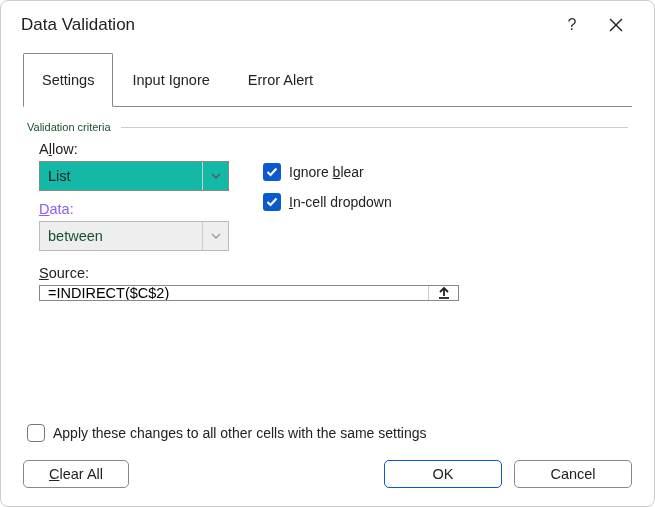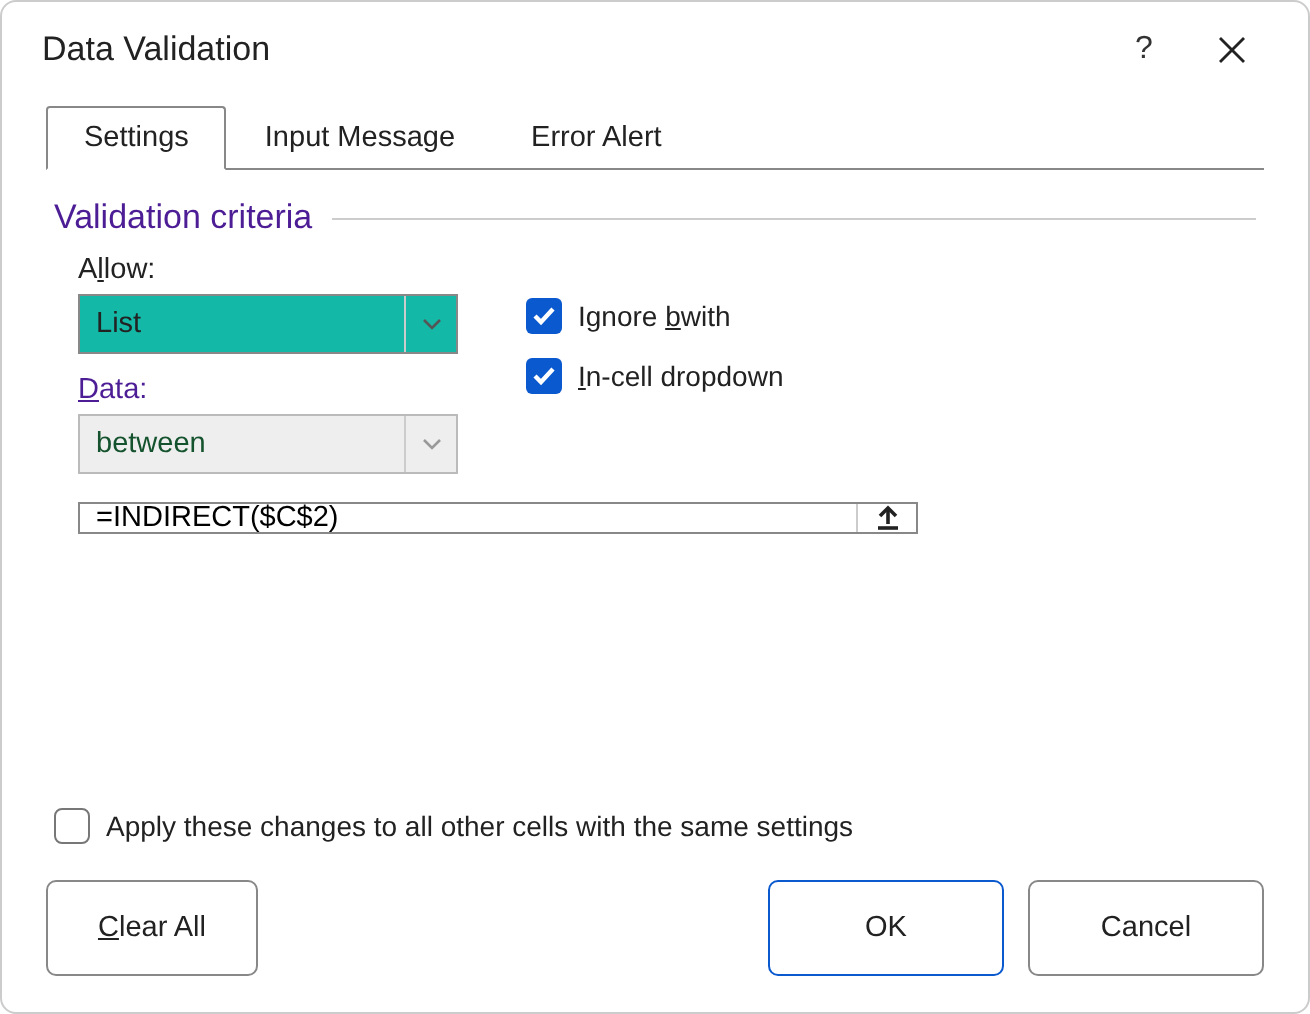--- a/index.html
+++ b/index.html
@@ -46,21 +46,21 @@
     padding: 8px 22px 0 22px;
     display: flex;
     flex-direction: column;
   }
   .tabs {
     display: flex;
     gap: 0;
     margin-bottom: 0;
   }
   .tab {
-    padding: 7px 18px;
+    padding: 18px 18px;
     font-size: 14.5px;
     border: 1px solid transparent;
     border-bottom: none;
     cursor: default;
   }
   .tab.active {
     border: 1px solid #888;
     border-bottom: 1px solid #fff;
     border-radius: 2px 2px 0 0;
     position: relative;
@@ -75,43 +75,43 @@
     padding: 14px 4px 0 4px;
     flex: 1;
   }
   .group-label {
     display: flex;
     align-items: center;
     gap: 10px;
     margin-bottom: 8px;
   }
   .group-label span {
-    font-size: 17px;
-    color: #4c1d95;
+    font-size: 11px;
+    color: #14532d;
   }
   .group-label .line {
     flex: 1;
     height: 1px;
     background: #ccc;
   }
   .row {
     display: flex;
     align-items: flex-start;
     gap: 34px;
     padding-left: 12px;
   }
   .col {
     display: flex;
     flex-direction: column;
   }
   .label {
     font-size: 14.5px;
     margin-bottom: 4px;
   }
-  .label.disabled { color: #4c1d95; }
+  .label.disabled { color: #8b5cf6; }
   .underline { text-decoration: underline; text-underline-offset: 1px; }
   .select {
     width: 190px;
     height: 30px;
     border: 1px solid #888;
     display: flex;
     align-items: center;
     background: #14b8a6;
   }
   .select.disabled {
@@ -194,21 +194,21 @@
   }
   .footer {
     display: flex;
     align-items: center;
     padding: 0 22px 18px 22px;
     gap: 12px;
   }
   .footer .spacer { flex: 1; }
   .btn {
     min-width: 118px;
-    height: 48px;
+    height: 28px;
     border: 1px solid #888;
     border-radius: 5px;
     background: #fff;
     display: flex;
     align-items: center;
     justify-content: center;
     font-size: 14.5px;
   }
   .btn.primary {
     border: 1.5px solid #0b59cf;
@@ -230,21 +230,21 @@
         <line x1="1" y1="1" x2="13" y2="13" stroke="#222" stroke-width="1.4"></line>
         <line x1="13" y1="1" x2="1" y2="13" stroke="#222" stroke-width="1.4"></line>
       </svg>
     </div>
   </div>
 
   <div class="body">
 
     <div class="tabs">
       <div class="tab active"><span>Settings</span></div>
-      <div class="tab"><span>Input Message</span></div>
+      <div class="tab"><span>Input Ignore</span></div>
       <div class="tab"><span>Error Alert</span></div>
     </div>
     <div class="tabline"></div>
 
     <div class="panel">
 
       <div class="group-label">
         <span>Validation criteria</span>
         <div class="line"></div>
       </div>
@@ -272,34 +272,35 @@
           </div>
         </div>
 
         <div class="col checks">
           <div class="check">
             <div class="cb checked">
               <svg viewBox="0 0 12 10">
                   <polyline points="1.5,5 4.5,8 10.5,1.5"></polyline>
                 </svg>
             </div>
-            <span><span>Ignore </span><span class="underline">b</span><span>with</span></span>
+            <span><span>Ignore </span><span class="underline">b</span><span>lear</span></span>
           </div>
           <div class="check">
             <div class="cb checked">
               <svg viewBox="0 0 12 10">
                   <polyline points="1.5,5 4.5,8 10.5,1.5"></polyline>
                 </svg>
             </div>
             <span><span></span><span class="underline">I</span><span>n-cell dropdown</span></span>
           </div>
         </div>
       </div>
 
       <div class="source-row">
+        <div class="label"><span></span><span class="underline">S</span><span>ource:</span></div>
         <div class="source-input-wrap">
           <input class="source-input" type="text" value="=INDIRECT($C$2)" style="">
           <div class="refpick">
             <svg viewBox="0 0 14 14">
               <line x1="7" y2="2" x2="7" y1="10" stroke="#222" stroke-width="1.8"></line>
               <polyline points="3,6 7,2 11,6" fill="none" stroke="#222" stroke-width="1.8"></polyline>
               <line x1="2" y1="12" x2="12" y2="12" stroke="#222" stroke-width="1.8"></line>
             </svg>
           </div>
         </div>

